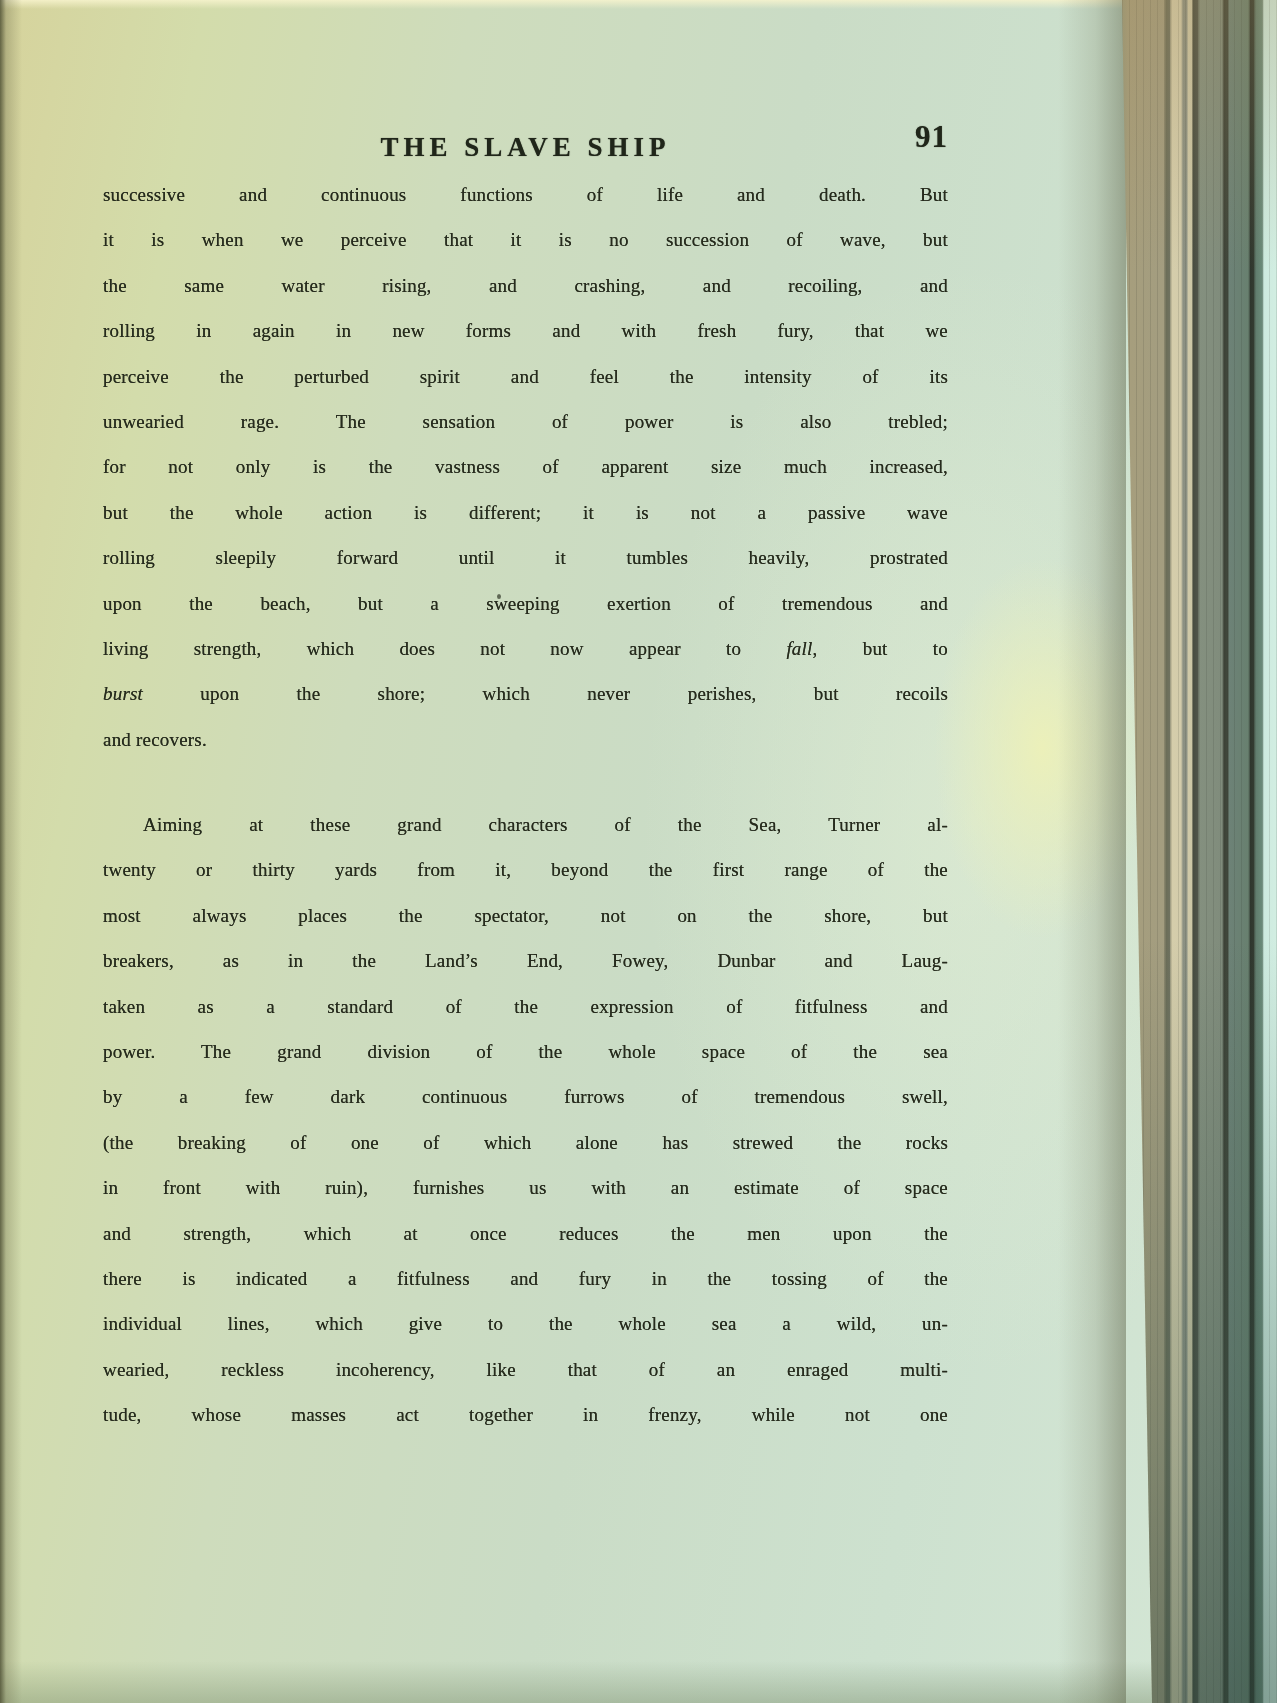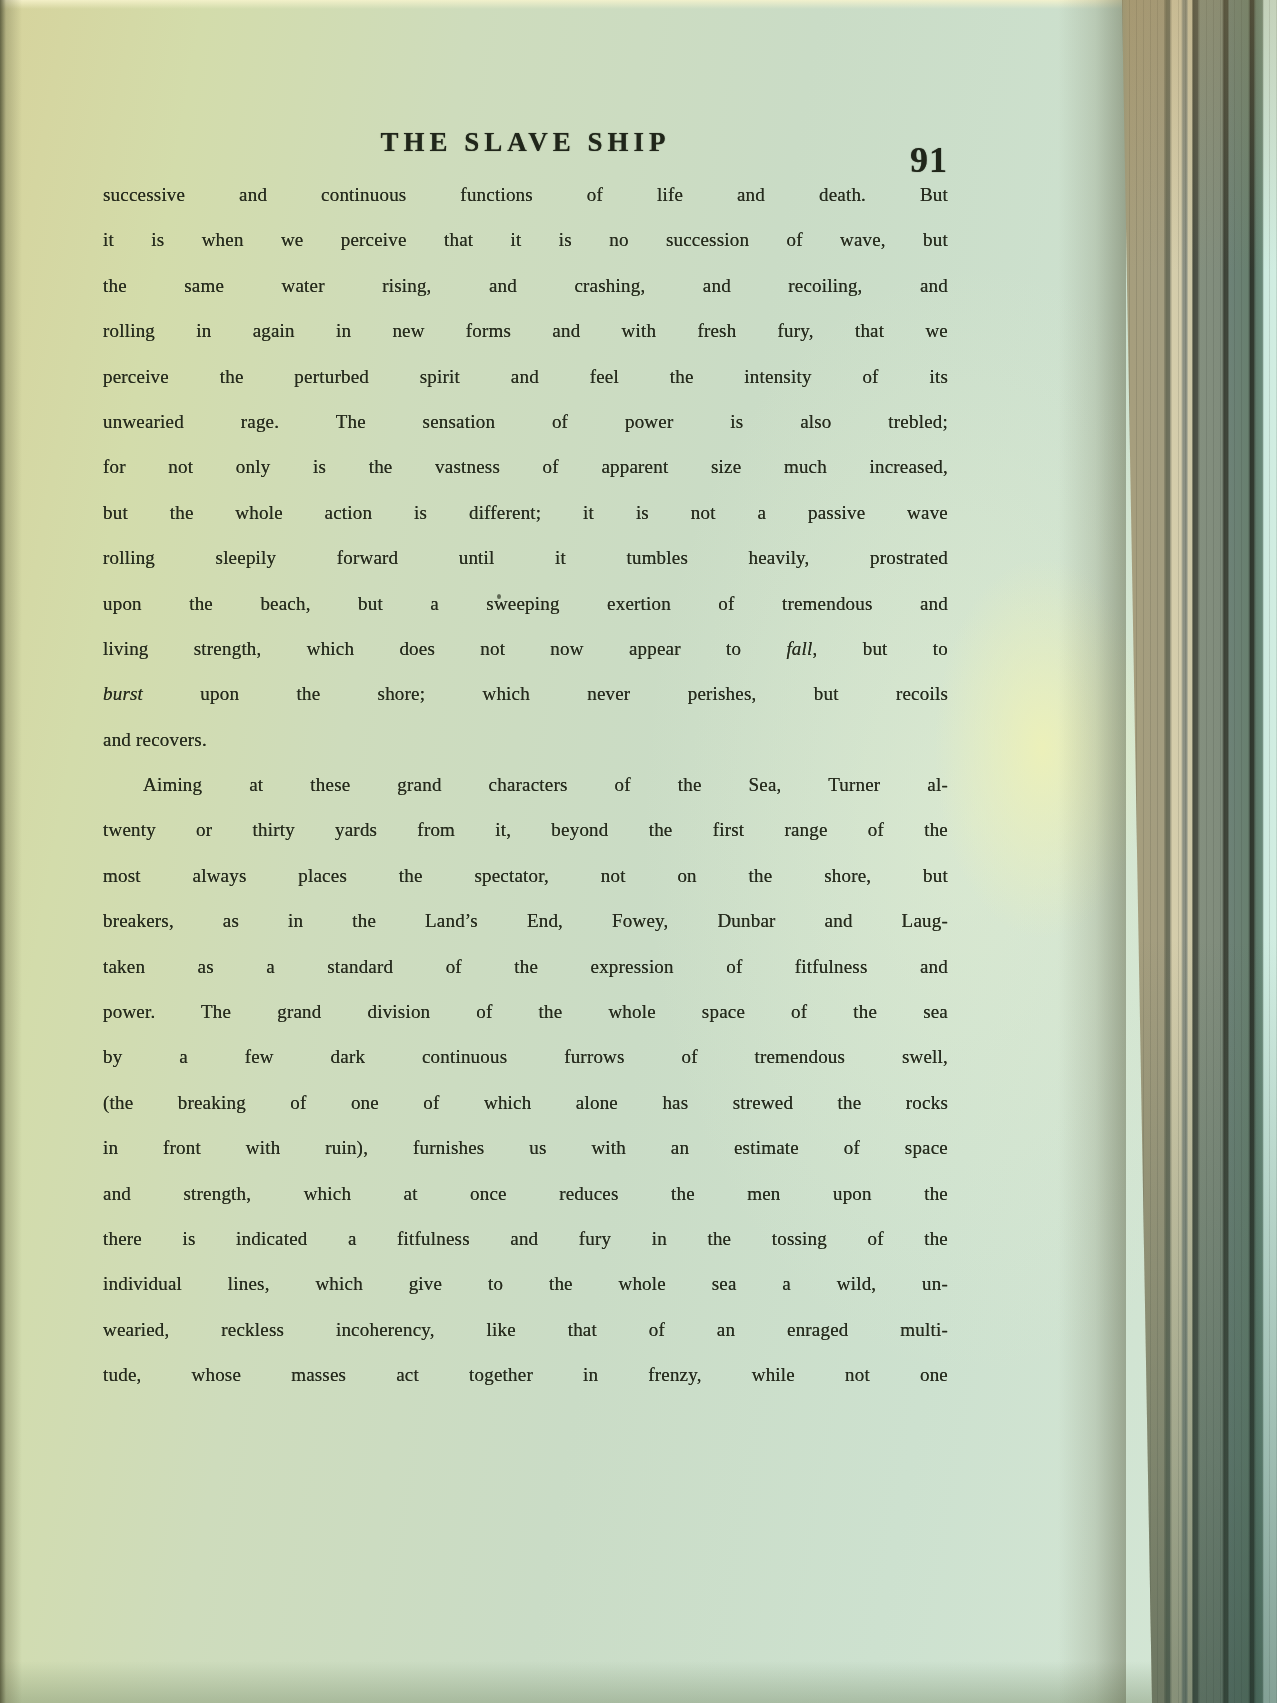--- a/index.html
+++ b/index.html
@@ -45,45 +45,44 @@
     opacity:.55;
   }
   
   .fore-edge::after{
     content:"";position:absolute;inset:0;
     background:linear-gradient(180deg, rgba(168,140,86,.28) 0%, rgba(168,140,86,0) 16%,
                 rgba(0,0,0,0) 55%, rgba(45,80,70,.30) 85%, rgba(40,70,60,.45) 100%);
   }
   .header-row{
     position:absolute;left:103px;top:121px;width:845px;height:42px;
-    display:flex;align-items:center;color:#20261a;
+    display:flex;align-items:flex-end;color:#20261a;
   }
   .running-title{
     flex:1;text-align:center;font-weight:bold;
     font-size:27px;letter-spacing:5px;
     text-shadow:0 0 1px rgba(32,38,26,.7);
   }
   .page-number{
     position:absolute;right:0;top:-2px;
-    font-weight:bold;font-size:36px;letter-spacing:1px;
+    font-weight:bold;font-size:31px;letter-spacing:1px;
     text-shadow:0 0 1px rgba(32,38,26,.7);
-    margin-top:20px;
   }
   .text-block{
     position:absolute;left:103px;top:172px;width:845px;
     color:#262b1d;font-size:19px;
     text-shadow:0 0 .6px rgba(38,43,29,.85);
   }
   .line{
     height:45.4px;line-height:45.4px;white-space:nowrap_off;
     text-align:justify;text-align-last:justify;text-justify:inter-word;
     letter-spacing:.2px;
   }
   .line.flush{text-align:center;text-align-last:left;}
-  .line.indent{text-indent:40px;}
+  .line.indent{text-indent:40px;margin-top:40px;}
   .em{font-style:italic;}
   .speck{
     position:absolute;left:497px;top:594px;width:4px;height:5px;
     border-radius:50%;background:#3a4030;opacity:.75;
   }
 </style>
 </head>
 <body>
 
 <div class="scan">

